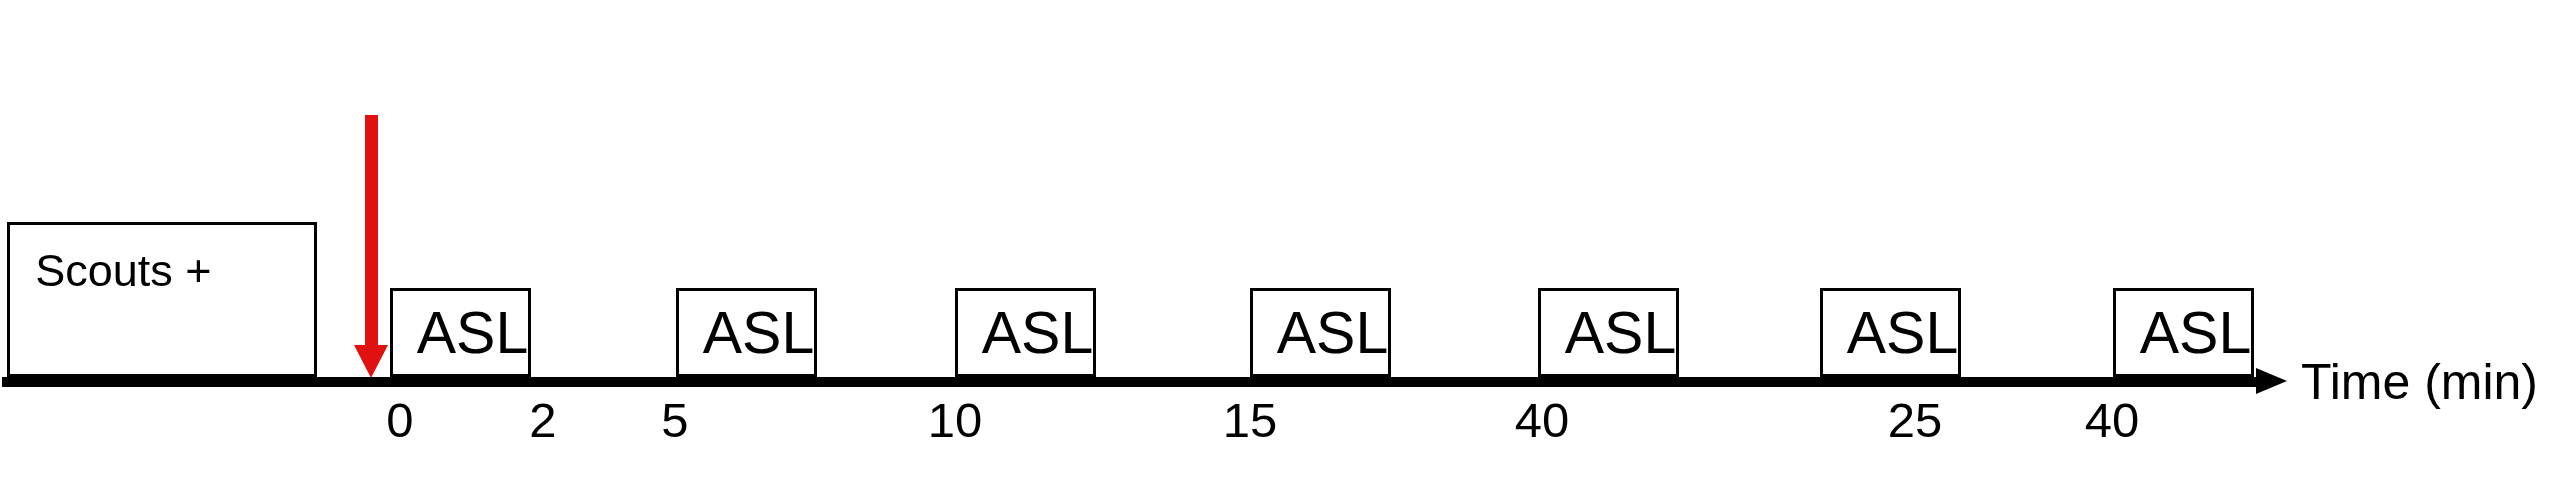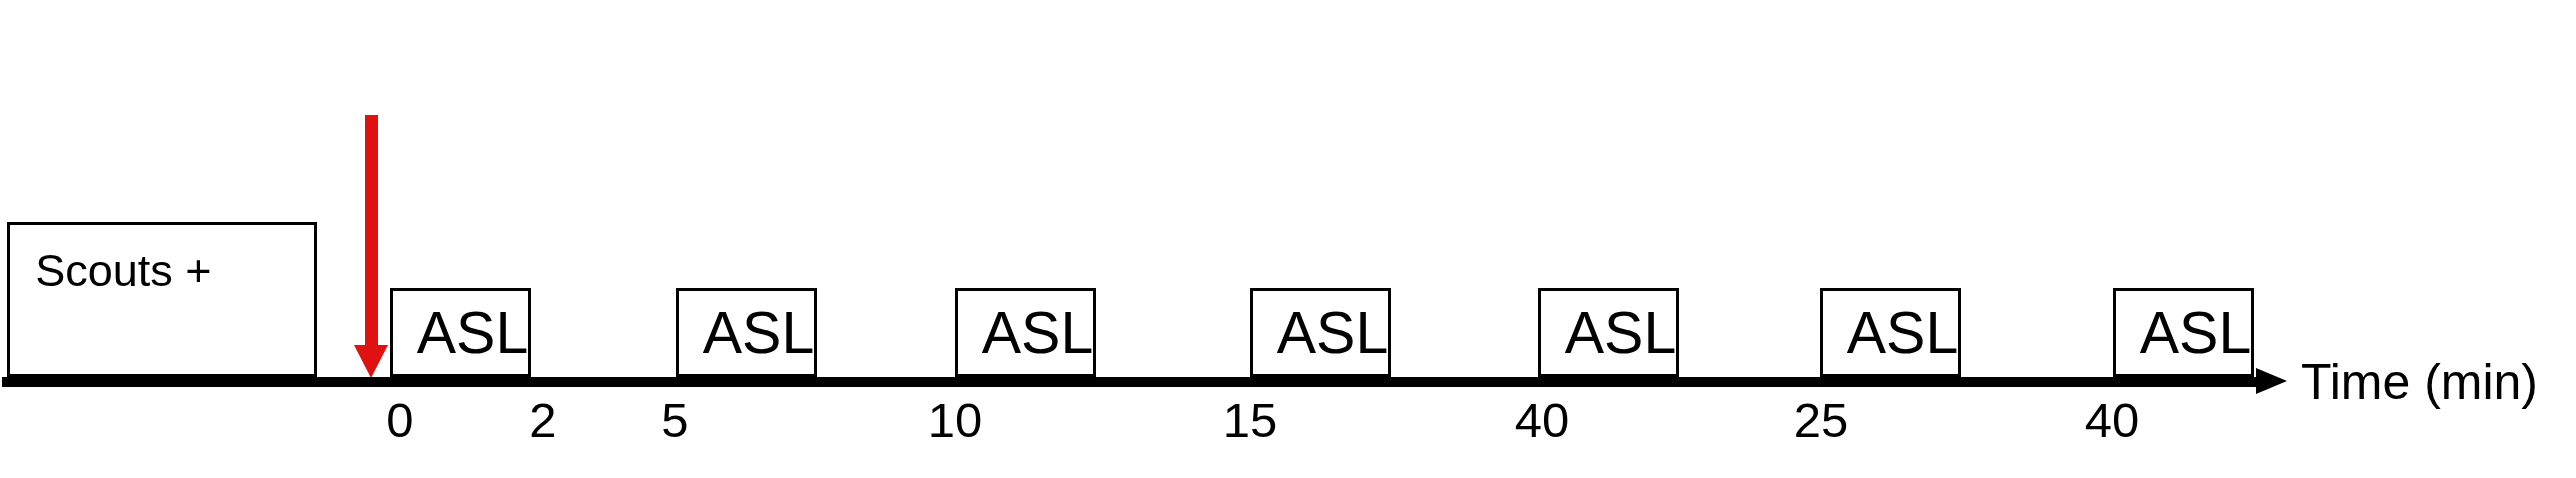--- a/index.html
+++ b/index.html
@@ -156,18 +156,18 @@
         <span>ASL</span>
       </div>
     </div>
   <div id="ticks">
       <div class="tick" style="left: 400px;">0</div>
       <div class="tick" style="left: 543px;">2</div>
       <div class="tick" style="left: 675px;">5</div>
       <div class="tick" style="left: 955px;">10</div>
       <div class="tick" style="left: 1250px;">15</div>
       <div class="tick" style="left: 1542px;">40</div>
-      <div class="tick" style="left: 1821px;">25</div>
+      <div class="tick" style="left: 1915px;">25</div>
       <div class="tick" style="left: 2112px;">40</div>
     </div>
 
 </div>
 
 
 </body></html>

